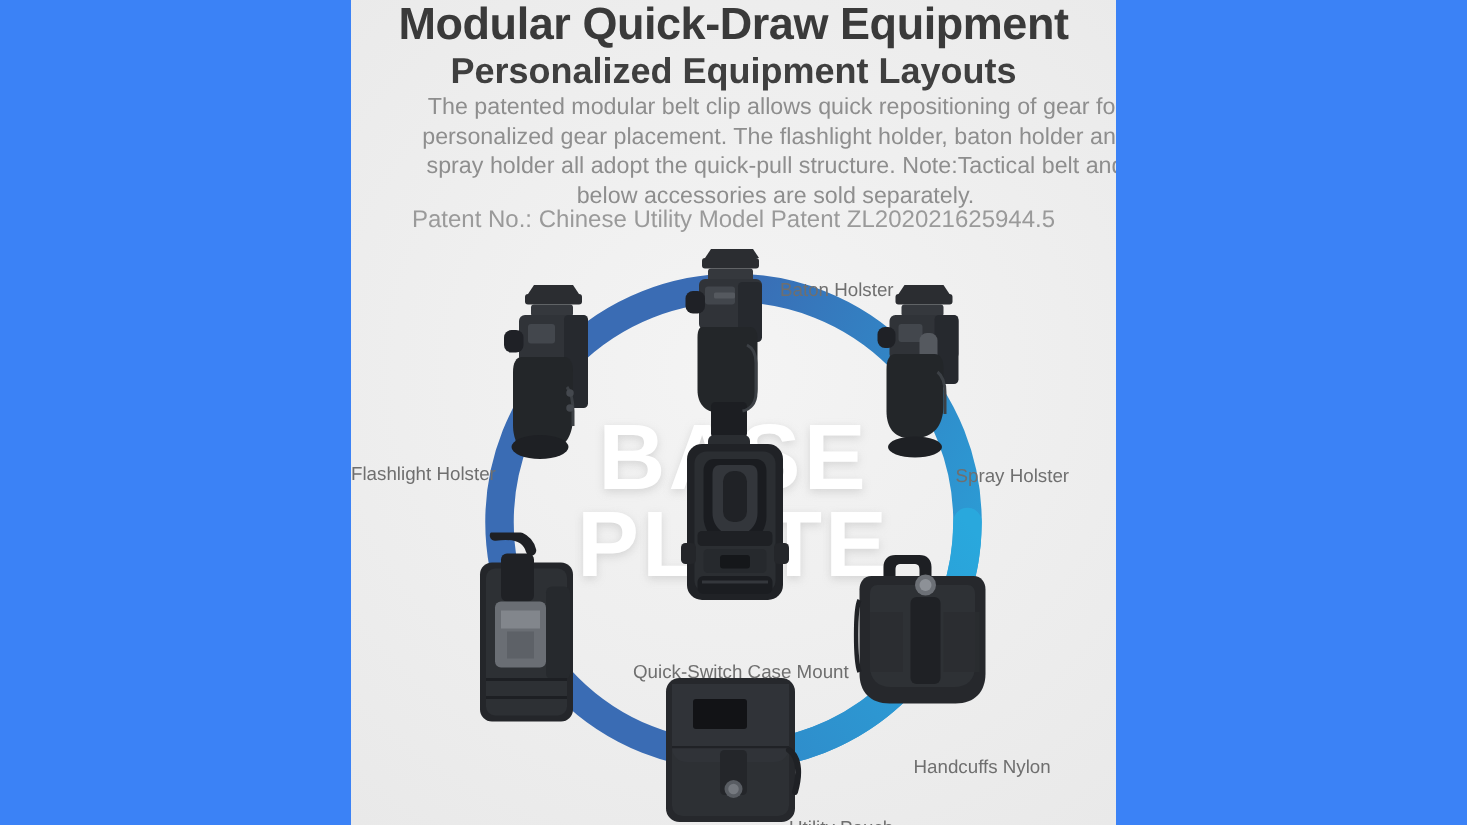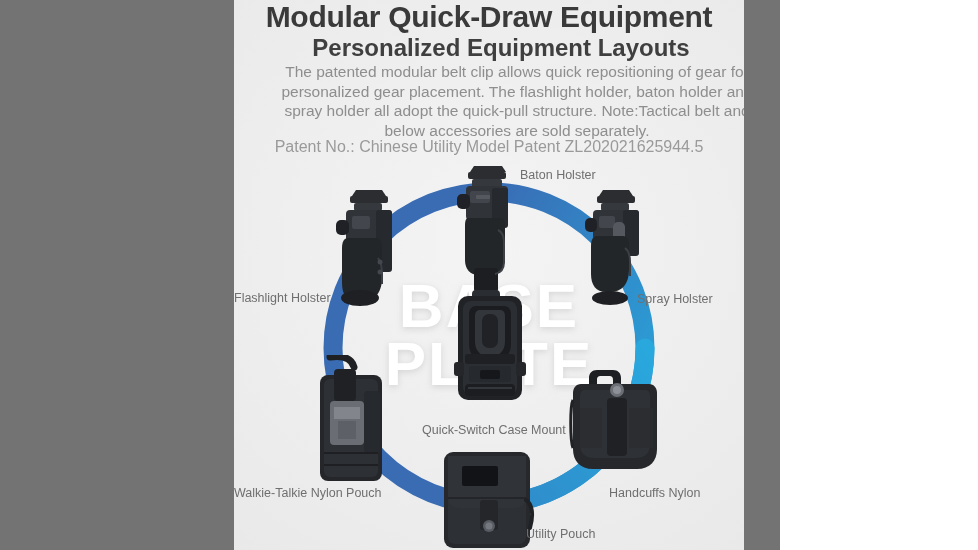--- a/index.html
+++ b/index.html
@@ -6,22 +6,22 @@
     margin: 0; padding: 0;
     background: #ffffff;
   }
   body {
     width: 978px; height: 550px;
     font-family: "Liberation Sans", sans-serif;
     overflow: hidden;
   }
   #stage {
     position: relative;
-    width: 780px; height: 550px;
-    background: #737373;
+    width: 978px; height: 550px;
+    background: #3b82f6;
   }
   
   #panel {
     position: absolute;
     left: 234px; top: 0;
     width: 510px; height: 550px;
     background: radial-gradient(ellipse 80% 70% at 50% 45%, #f4f4f4 0%, #eeeeee 55%, #e9e9e9 100%);
     overflow: hidden;
   }
 
@@ -29,21 +29,20 @@
   .hdr { position: absolute; left: 0; width: 510px; text-align: center; }
   #title-main {
     top: 0px;
     font-size: 30px; font-weight: bold; color: #3a3a3a;
     letter-spacing: -0.3px; line-height: 34px;
   }
   #title-sub {
     top: 33px;
     font-size: 24px; font-weight: bold; color: #3f3f3f;
     line-height: 30px;
-    margin-left: 12px;
   }
   #desc {
     top: 62px;
     font-size: 15.5px; color: #8e8e8e; line-height: 19.5px;
     padding: 0 6px; width: 498px; margin-left: 28px;
   }
   #patent {
     top: 139px;
     font-size: 16px; color: #9a9a9a; line-height: 16px;
   }
@@ -69,21 +68,21 @@
   }
 
   
   .prod { position: absolute; }
   .prod svg { display: block; }
 
   
   .lbl {
     position: absolute;
     font-size: 12.5px; color: #6f6f6f;
-    white-space: nowrap; line-height: 15px;
+    white-space: nowrap; line-height: 15px; margin-top: 18px;
   }
 </style>
 </head>
 <body>
 
 <div id="stage">
 
   <div id="panel">
 
     <div class="hdr" id="title-main">Modular Quick-Draw Equipment</div>
@@ -207,21 +206,20 @@
           <rect x="30" y="14" width="22" height="32" rx="4" fill="#1f2125"></rect>
           <rect x="26" y="46" width="34" height="44" rx="4" fill="#6a6e74"></rect>
           <path d="M30 52h26v12H30z" fill="#82868c"></path>
           <path d="M34 66h18v18H34z" fill="#5d6167"></path>
           <rect x="60" y="36" width="16" height="62" rx="4" fill="#26292d"></rect>
           <path d="M20 98h54" stroke="#1d1f23" stroke-width="2" fill="none"></path>
           <path d="M20 110h54" stroke="#1d1f23" stroke-width="2" fill="none"></path>
         </g>
       </svg>
     </div>
-    <div class="lbl" style="left:0px; top:486px;">Walkie-Talkie Nylon Pouch</div>
 
     <div class="prod" style="left:94px; top:188px;">
       <svg width="86" height="134" viewBox="0 0 86 134">
         <g fill="#2b2d31">
           <path d="M28 2h26l4 6H24z"></path>
           <rect x="22" y="8" width="38" height="7" rx="2"></rect>
           <rect x="26" y="15" width="28" height="8" rx="2" fill="#35383d"></rect>
           <rect x="18" y="22" width="46" height="32" rx="4" fill="#303338"></rect>
           <rect x="8" y="32" width="13" height="15" rx="5" fill="#1f2126"></rect>
           <rect x="24" y="28" width="18" height="13" rx="2" fill="#43474d"></rect>

